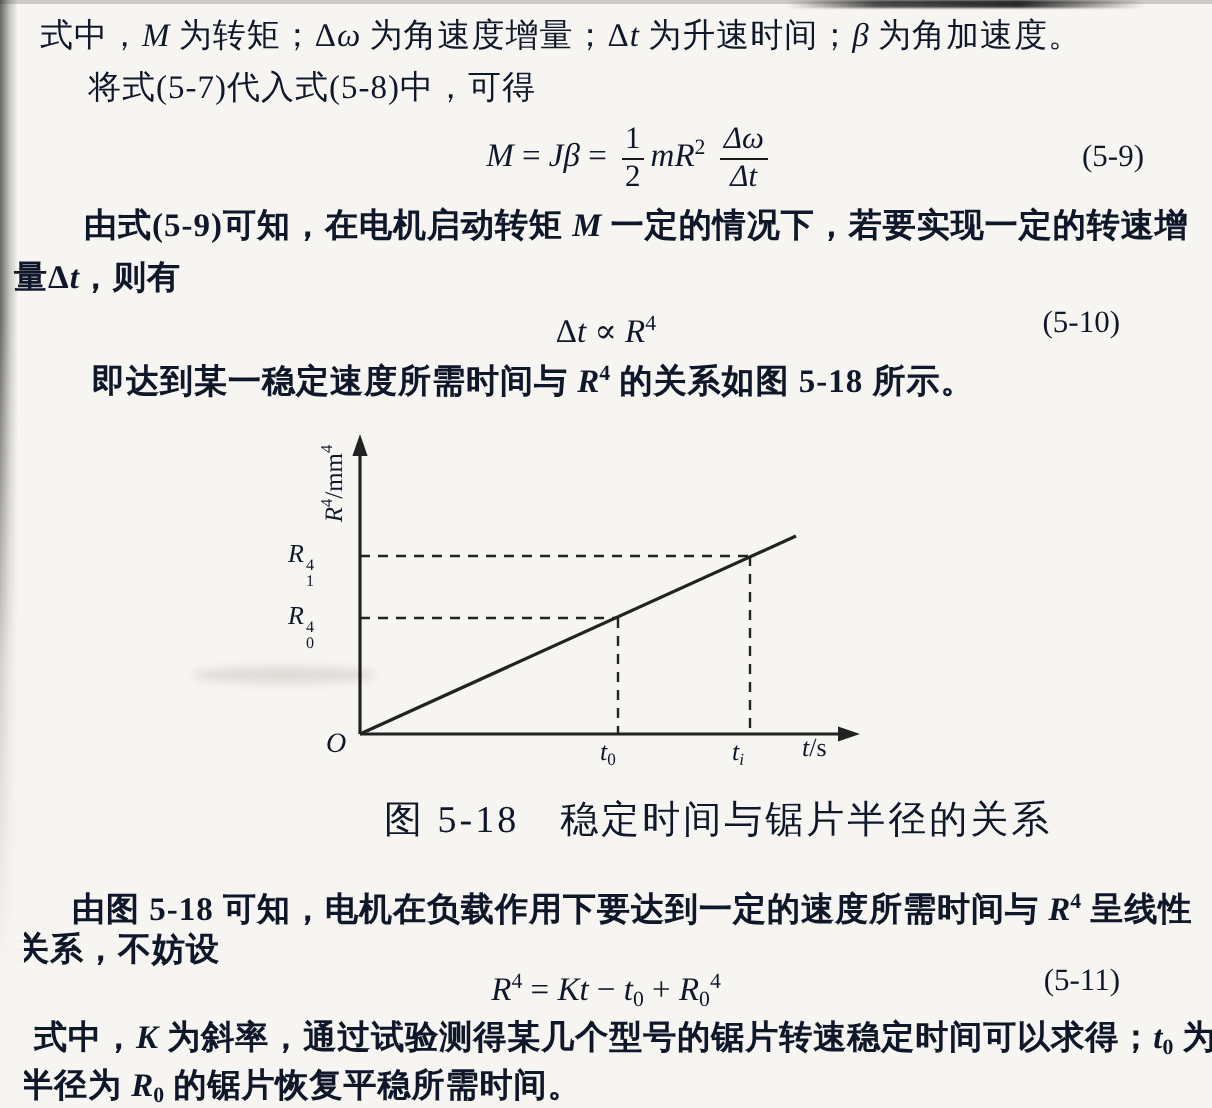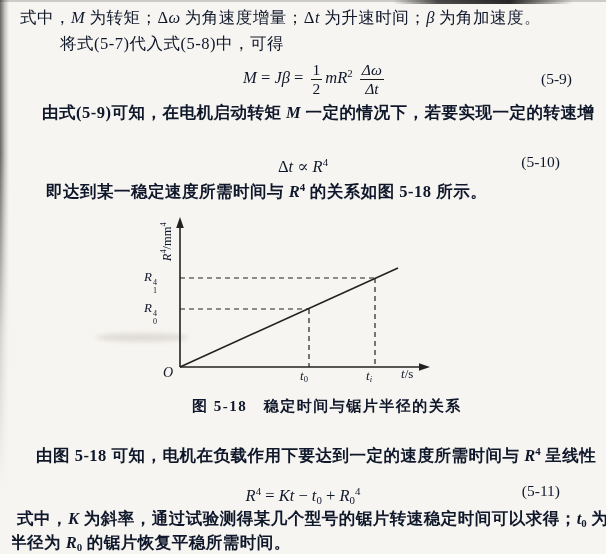--- a/index.html
+++ b/index.html
@@ -36,48 +36,49 @@
   .eq{position:absolute;left:0;width:100%;text-align:center;font-size:16.5px;letter-spacing:0;}
   .eq-tall{height:46px;display:flex;align-items:center;justify-content:center;}
   .eq-one{height:24px;line-height:24px;}
   .eq .tag{position:absolute;right:46px;top:50%;transform:translateY(-50%);font-size:15.5px;}
   
   .figure{position:absolute;left:133px;top:213px;width:312px;height:186px;}
   .figure svg{position:absolute;left:0;top:0;}
   .flabel{position:absolute;font-size:13px;white-space:nowrap;letter-spacing:0;}
   .ylabel{left:3px;top:21px;width:62px;text-align:center;transform:rotate(-90deg);font-size:12.5px;}
   .olabel{left:30px;top:152px;font-size:14px;}
-  .caption{position:absolute;left:192px;top:397px;font-size:15px;font-weight:bold;letter-spacing:1.5px;white-space:nowrap;}
+  .caption{position:absolute;left:192px;top:397px;font-size:19px;font-weight:normal;letter-spacing:1.5px;white-space:nowrap;}
 </style>
 </head>
 <body>
 
 <div class="page">
 
   <div class="hairline-top"></div>
   <div class="streak-top"></div>
   <div class="edge-left"></div>
   <div class="edge-left-fade"></div>
   <div class="smudge"></div>
 
   <div class="line" style="left:20px;top:7px;"><span>式中，</span><span class="it">M</span><span> 为转矩；Δ</span><span class="it">ω</span><span> 为角速度增量；Δ</span><span class="it">t</span><span> 为升速时间；</span><span class="it">β</span><span> 为角加速度。</span></div>
-  <div class="line" style="left:60px;top:33px;"><span>将式(5-7)代入式(5-8)中，可得</span></div>
+  <div class="line" style="left:44px;top:33px;"><span>将式(5-7)代入式(5-8)中，可得</span></div>
 
   <div class="eq eq-tall" style="top:56px;margin-left:12px;">
     <span><span class="it">M</span><span> = </span><span class="it">Jβ</span><span> = </span><span class="frac">
           <span class="fn">1</span>
           <span class="fd">2</span>
         </span><span class="it">mR</span><span class="sup">2</span><span> </span><span class="frac it">
           <span class="fn">Δω</span>
           <span class="fd">Δt</span>
         </span></span>
     <span class="tag">(5-9)</span>
   </div>
 
   <div class="line heavy" style="left:42px;top:102px;"><span>由式(5-9)可知，在电机启动转矩 </span><span class="it">M</span><span> 一定的情况下，若要实现一定的转速增</span></div>
+  <div class="line heavy" style="left:7px;top:128px;"><span>量Δ</span><span class="it">t</span><span>，则有</span></div>
 
   <div class="eq eq-one" style="top:150px;">
     <span><span>Δ</span><span class="it">t</span><span> ∝ </span><span class="it">R</span><span class="sup">4</span></span>
     <span class="tag">(5-10)</span>
   </div>
 
   <div class="line heavy" style="left:46px;top:177px;"><span>即达到某一稳定速度所需时间与 </span><span class="it">R</span><span class="sup">4</span><span> 的关系如图 5-18 所示。</span></div>
 
   <div class="figure">
     <svg width="312" height="186" viewBox="0 0 312 186">
@@ -106,20 +107,21 @@
         </span></span>
     <span class="flabel olabel"><span class="it">O</span></span>
     <span class="flabel" style="left:167px;top:155px;"><span class="it">t</span><span class="sub">0</span></span>
     <span class="flabel" style="left:233px;top:155px;"><span class="it">t</span><span class="it sub">i</span></span>
     <span class="flabel" style="left:268px;top:153px;text-align:center;"><span class="it">t</span><span>/s</span></span>
   </div>
 
   <div class="caption"><span>图 5-18　稳定时间与锯片半径的关系</span></div>
 
   <div class="line heavy" style="left:36px;top:441px;"><span>由图 5-18 可知，电机在负载作用下要达到一定的速度所需时间与 </span><span class="it">R</span><span class="sup">4</span><span> 呈线性</span></div>
+  <div class="line heavy" style="left:8px;top:464px;"><span>关系，不妨设</span></div>
 
   <div class="eq eq-one" style="top:479px;">
     <span><span class="it">R</span><span class="sup">4</span><span> = </span><span class="it">Kt</span><span> − </span><span class="it">t</span><span class="sub">0</span><span> + </span><span class="it">R</span><span class="sub">0</span><span class="sup">4</span></span>
     <span class="tag">(5-11)</span>
   </div>
 
   <div class="line heavy" style="left:17px;top:508px;"><span>式中，</span><span class="it">K</span><span> 为斜率，通过试验测得某几个型号的锯片转速稳定时间可以求得；</span><span class="it">t</span><span class="sub">0</span><span> 为</span></div>
   <div class="line heavy" style="left:10px;top:532px;"><span>半径为 </span><span class="it">R</span><span class="sub">0</span><span> 的锯片恢复平稳所需时间。</span></div>
 
 </div>

